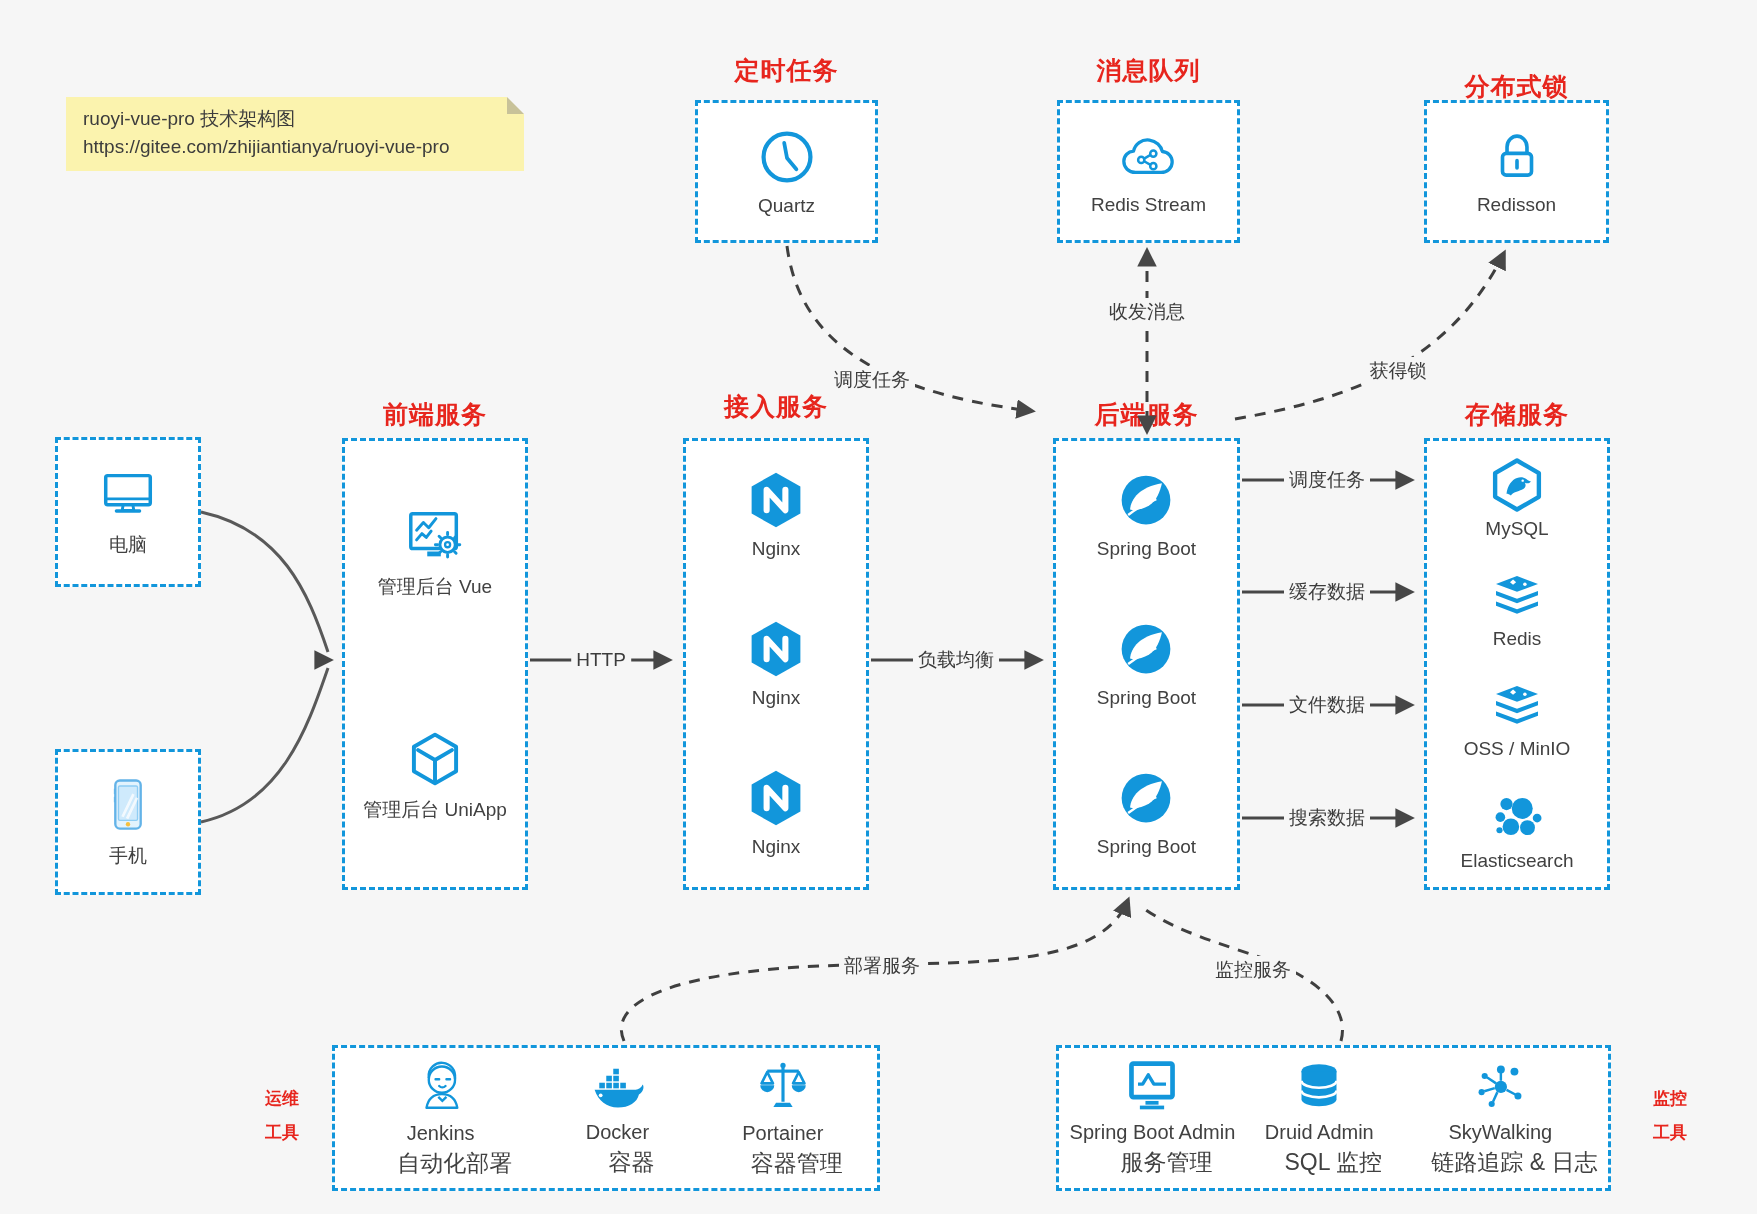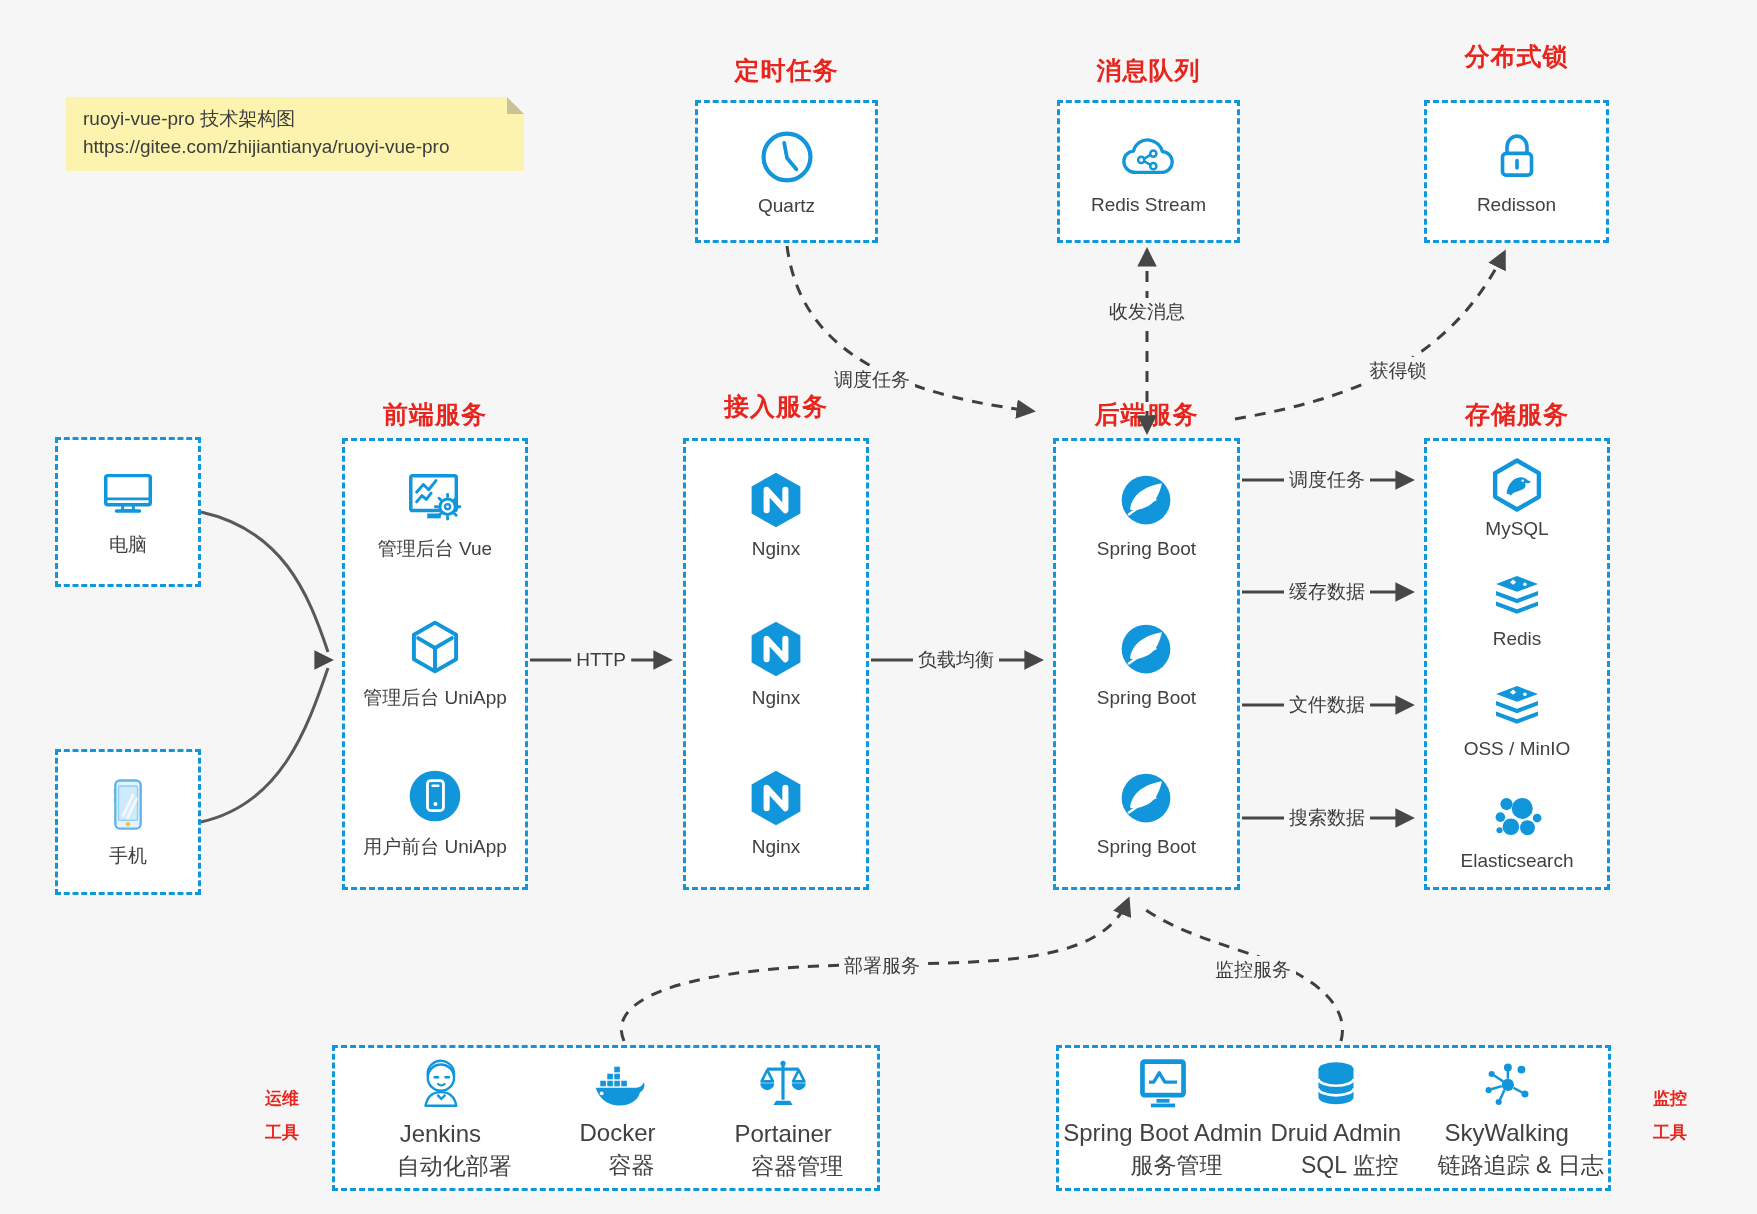--- a/index.html
+++ b/index.html
@@ -18,42 +18,42 @@
   .node-row { flex-direction:row; align-items:center; justify-content:space-around; }
 
   .grp-title { position:absolute; color:#e7251d; font-size:25px; font-weight:bold;
           text-align:center; letter-spacing:1px; z-index:3; }
   .side-title { position:absolute; color:#e7251d; font-size:17px; font-weight:bold;
           line-height:34px; text-align:center; z-index:3; }
 
   .svc-item { display:flex; flex-direction:column; align-items:center; gap:8px; }
   .svc-label { font-size:19px; color:#414141; white-space:nowrap; }
   .tool-item { display:flex; flex-direction:column; align-items:center; gap:3px; }
-  .tool-name { font-size:24px; color:#414141; margin-top:4px; white-space:nowrap; }
+  .tool-name { font-size:20px; color:#414141; margin-top:4px; white-space:nowrap; }
   .tool-desc { font-size:23px; color:#414141; white-space:nowrap;margin-left:28px; }
 
   .edge-label { position:absolute; transform:translate(-50%,-50%); font-size:19px;
           color:#3c3c3c; background:#f6f6f6; padding:1px 5px; white-space:nowrap; z-index:5; }
 
   #arrows { position:absolute; left:0; top:0; z-index:4; pointer-events:none; }
   .icon { flex:none; }
 </style>
 </head>
 <body>
 
 <div id="canvas">
 
   <div class="note">
     <div>ruoyi-vue-pro 技术架构图</div>
     <div>https://gitee.com/zhijiantianya/ruoyi-vue-pro</div>
   </div>
 
   <div class="grp-title" style="left:695px;top:54px;width:183px">定时任务</div>
   <div class="grp-title" style="left:1057px;top:54px;width:183px">消息队列</div>
-  <div class="grp-title" style="left:1424px;top:40px;width:185px">分布式锁</div>
+  <div class="grp-title" style="left:1424px;top:70px;width:185px">分布式锁</div>
   <div class="grp-title" style="left:342px;top:398px;width:186px">前端服务</div>
   <div class="grp-title" style="left:683px;top:390px;width:186px">接入服务</div>
   <div class="grp-title" style="left:1053px;top:398px;width:187px">后端服务</div>
   <div class="grp-title" style="left:1424px;top:398px;width:186px">存储服务</div>
   <div class="side-title" style="left:242px;top:1082px;width:80px">
     <div>运维</div>
     <div>工具</div>
   </div>
   <div class="side-title" style="left:1630px;top:1082px;width:80px">
     <div>监控</div>
@@ -138,29 +138,20 @@
       <div class="svc-label">管理后台 Vue</div>
     </div>
     <div class="svc-item">
       <svg class="icon" width="60" height="60" viewBox="0 0 64 64">
         <g fill="none" stroke="#1296db" stroke-width="4.2" stroke-linejoin="round" stroke-linecap="round">
           <path d="M32 6 L54.5 19 V45 L32 58 L9.5 45 V19 Z"></path>
           <path d="M32 33 L14 22.5 M32 33 L50 22.5 M32 33 V55"></path>
         </g>
       </svg>
       <div class="svc-label">管理后台 UniApp</div>
-    </div>
-    <div class="svc-item">
-      <svg class="icon" width="60" height="60" viewBox="0 0 64 64">
-        <circle cx="32" cy="32" r="27" fill="#1296db"></circle>
-        <rect x="24" y="15.5" width="17" height="32" rx="3.5" fill="none" stroke="#ffffff" stroke-width="3"></rect>
-        <path d="M29.5 21 H35.5" stroke="#ffffff" stroke-width="2.8" stroke-linecap="round"></path>
-        <circle cx="32.5" cy="40.5" r="2.2" fill="#ffffff"></circle>
-      </svg>
-      <div class="svc-label">用户前台 UniApp</div>
     </div>
   </div>
 
   <div class="dbox node-col" style="left:683px;top:438px;width:186px;height:452px">
     <div class="svc-item">
       <svg class="icon" width="60" height="60" viewBox="0 0 64 64">
         <path d="M32 3 L58 17.5 V46.5 L32 61 L6 46.5 V17.5 Z" fill="#1296db"></path>
         <path d="M22 43 V21 L42 43 V21" fill="none" stroke="#ffffff" stroke-width="6.5" stroke-linecap="round" stroke-linejoin="round"></path>
       </svg>
       <div class="svc-label">Nginx</div>

